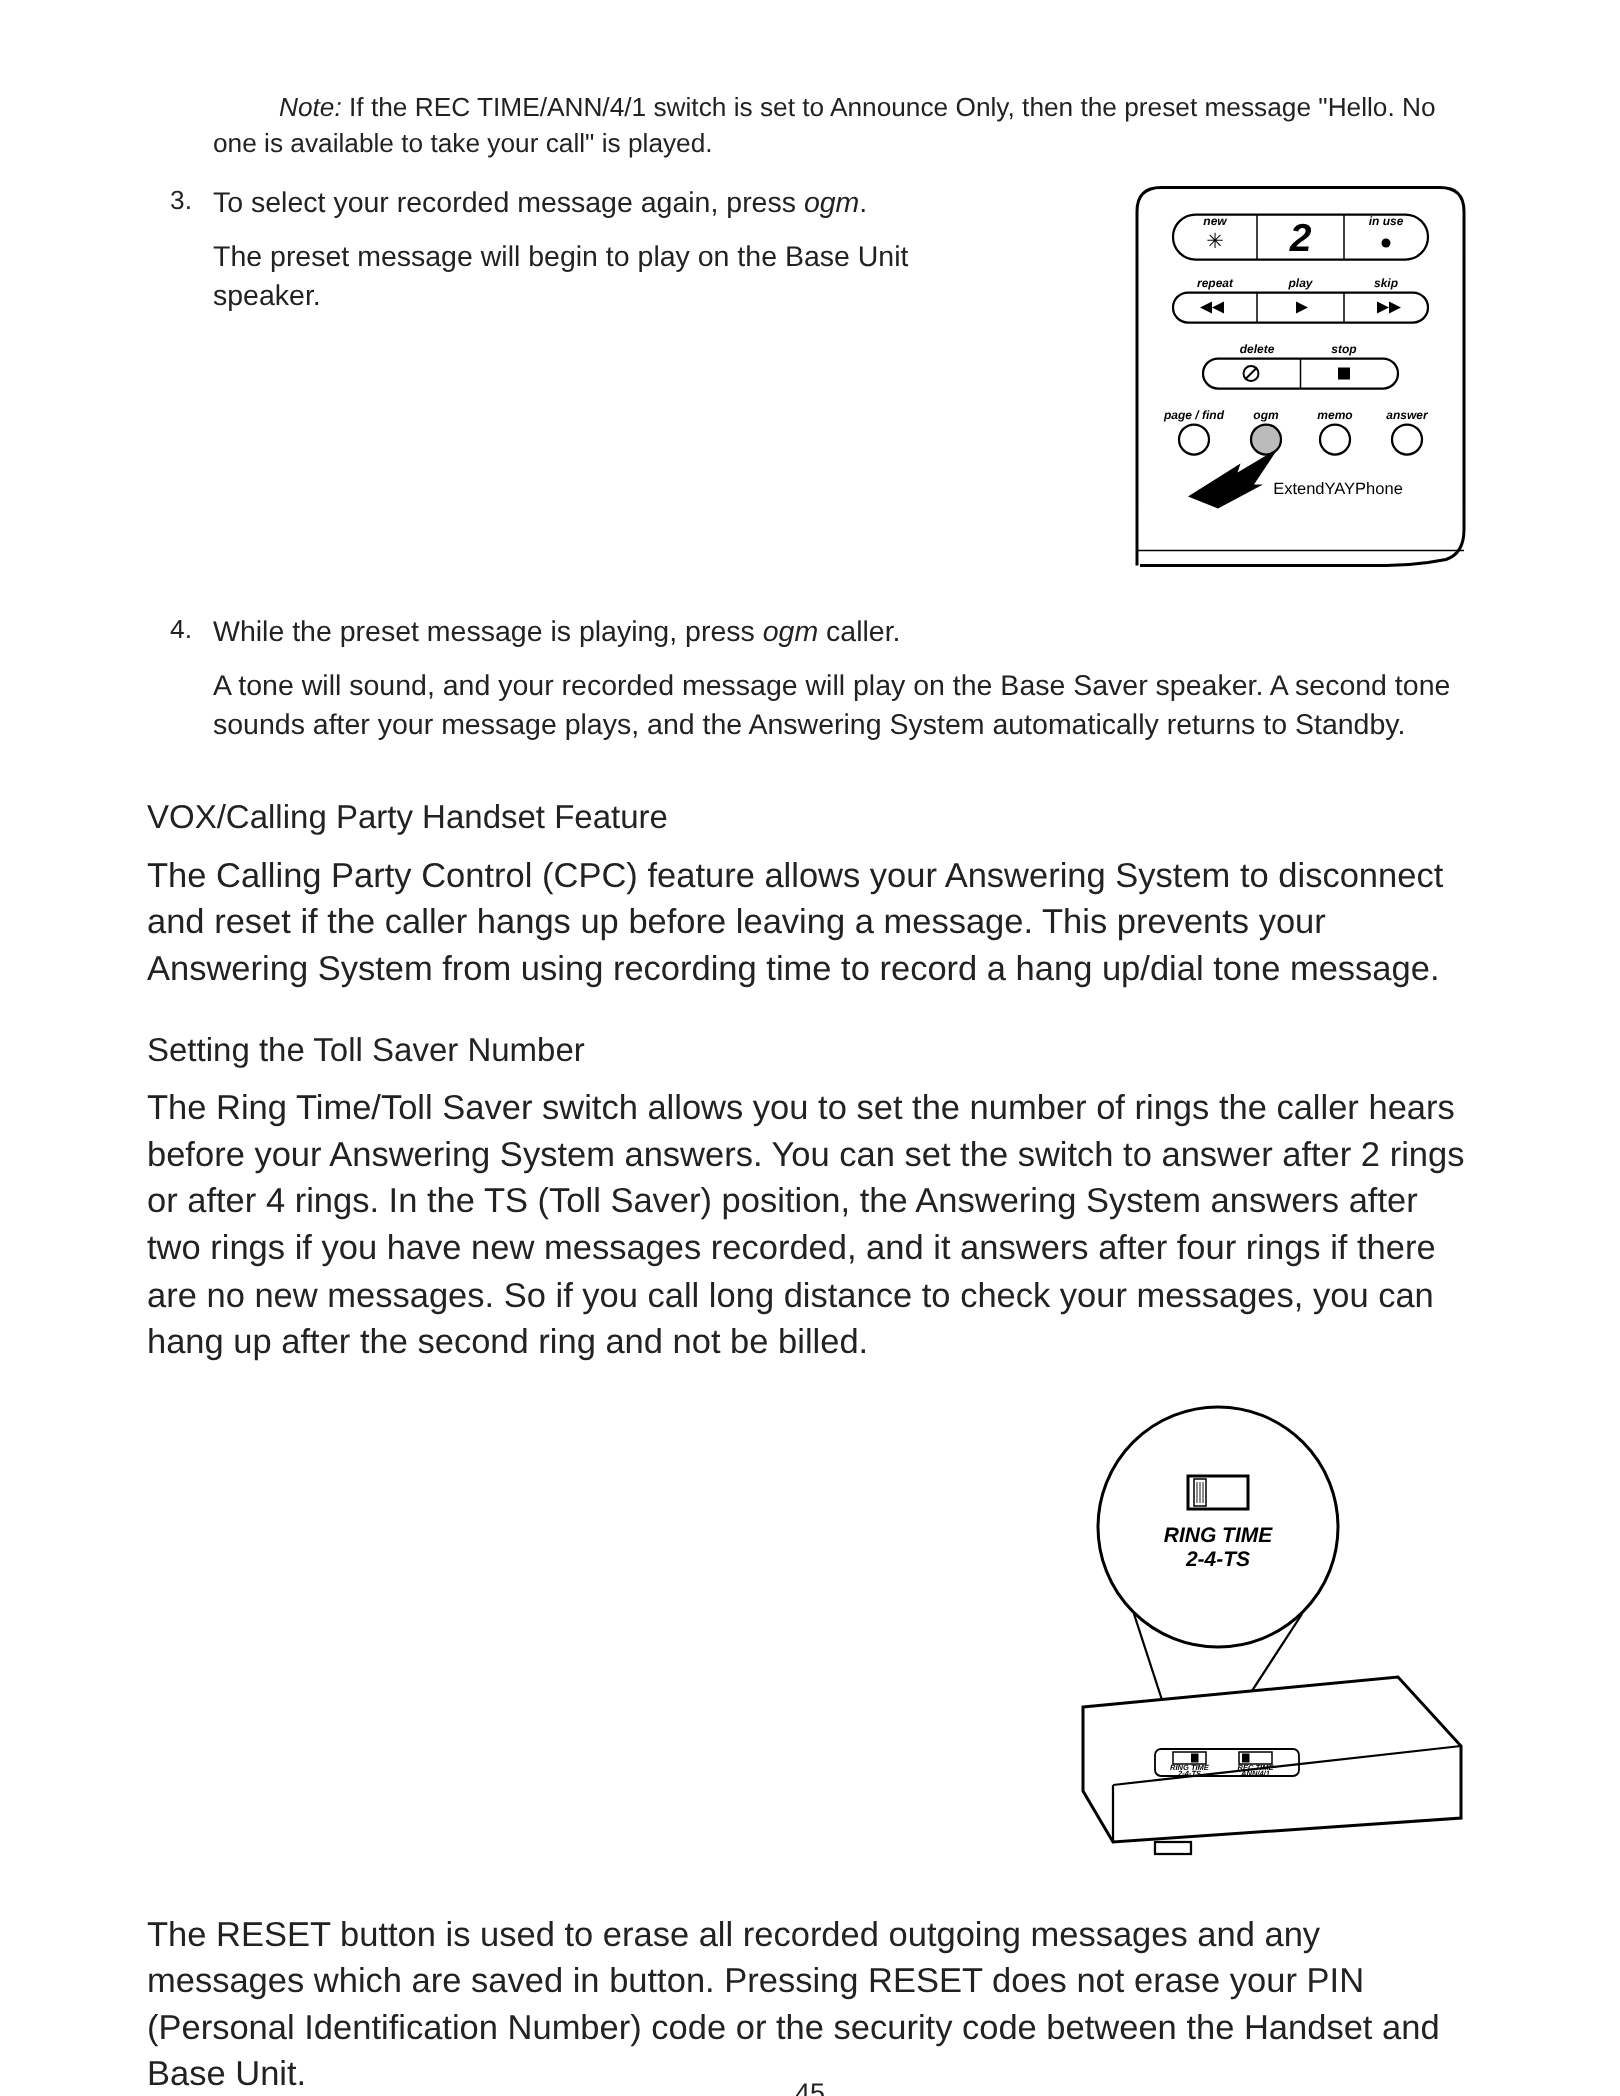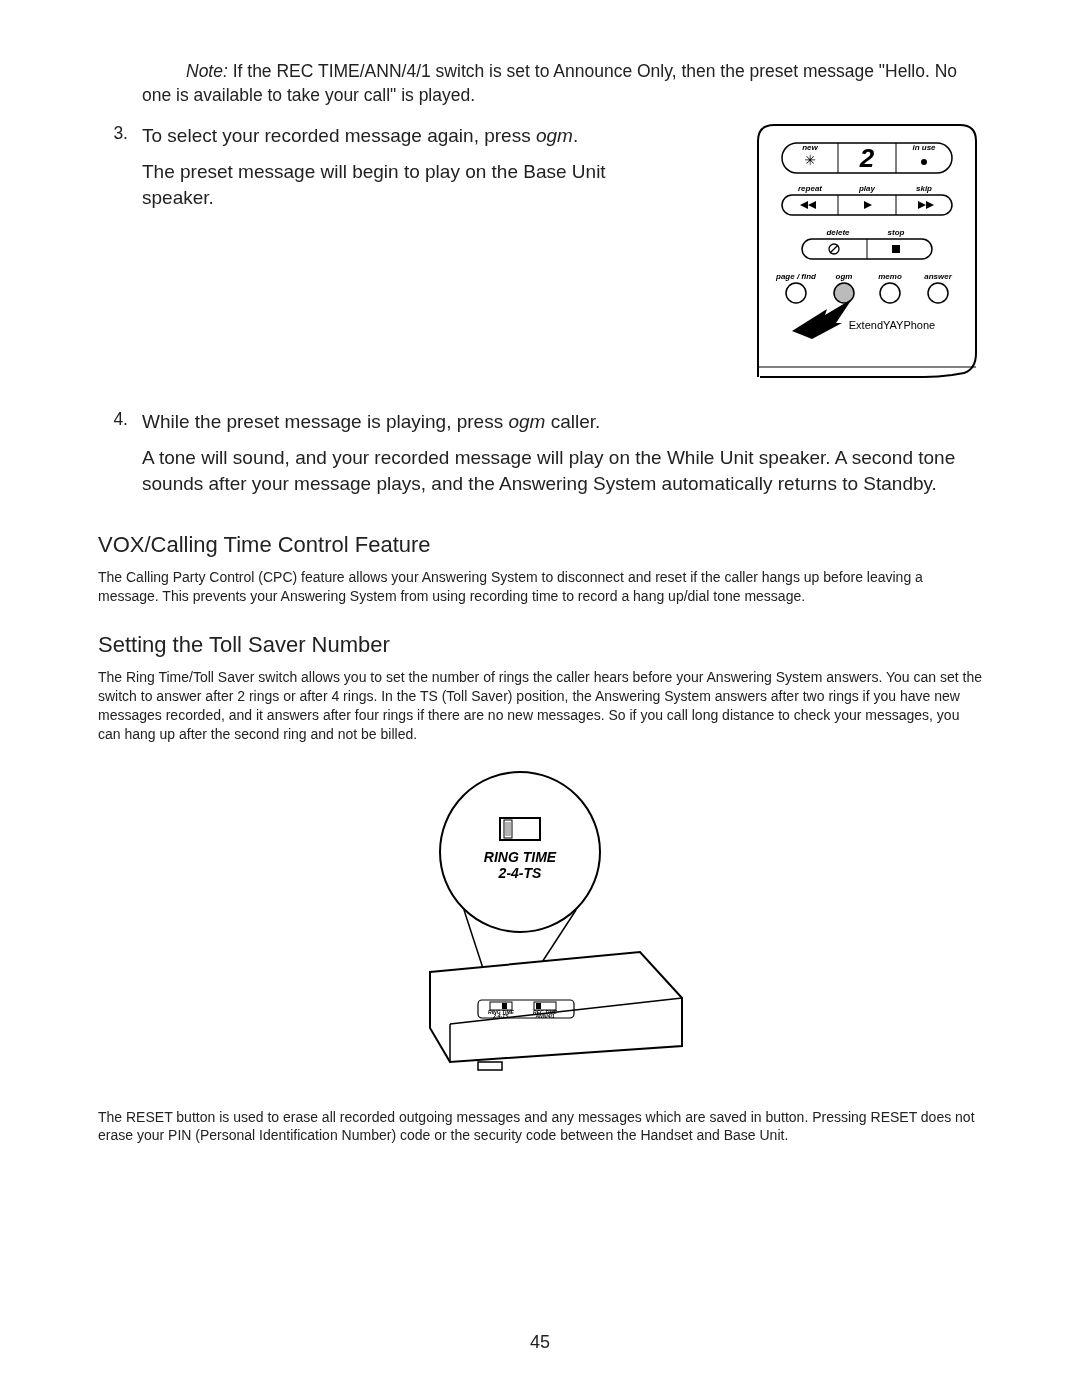--- a/index.html
+++ b/index.html
@@ -44,42 +44,42 @@
   .step-body p { margin: 0 0 10px 0; }
   .step-body .ogm { font-style: italic; }
   .step3-sub { max-width: 480px; }
   h2.section {
     font-size: 22px;
     font-weight: 400;
     margin: 26px 0 10px 0;
     color: #222;
   }
   p.body {
-    font-size: 14px;
+    font-size: 23px;
     line-height: 1.35;
     margin: 0 0 12px 0;
   }
   .page-number {
     position: absolute;
     bottom: 44px;
     left: 0; right: 0;
     text-align: center;
     font-size: 18px;
     margin-top: 40px;
   }
   .figure-right {
     float: right;
     width: 230px;
     height: 256px;
     margin: 0 0 14px 14px;
   }
   .clearfix::after { content: ""; display: block; clear: both; }
   .figure-center {
     display: flex;
-    justify-content: center;
+    justify-content: flex-end;
     margin: 18px 0 36px 0;
   }
   svg { display: block; }
   text { font-family: Arial, Helvetica, sans-serif; }
 </style>
 </head>
 <body>
 
 <div class="page">
 
@@ -154,25 +154,25 @@
       <p class="step3-sub"><span>The preset message will begin to play on the Base Unit speaker.</span></p>
     </div>
   </div>
 
   <div class="clearfix"></div>
 
   <div class="step-row" style="margin-top:16px;">
     <div class="step-num">4.</div>
     <div class="step-body">
       <p><span>While the preset message is playing, press </span><span class="ogm">ogm</span><span> caller.</span></p>
-      <p><span>A tone will sound, and your recorded message will play on the While Unit speaker. A second tone sounds after your message plays, and the Answering System automatically returns to Standby.</span></p>
+      <p><span>A tone will sound, and your recorded message will play on the Base Saver speaker. A second tone sounds after your message plays, and the Answering System automatically returns to Standby.</span></p>
     </div>
   </div>
 
-  <h2 class="section">VOX/Calling Time Control Feature</h2>
+  <h2 class="section">VOX/Calling Party Handset Feature</h2>
   <p class="body">
     <span>The Calling Party Control (</span><span class="cpc">CPC</span><span>) feature allows your Answering System to disconnect and reset if the caller hangs up before leaving a message. This prevents your Answering System from using recording time to record a hang up/dial tone message.</span>
   </p>
 
   <h2 class="section">Setting the Toll Saver Number</h2>
   <p class="body">The Ring Time/Toll Saver switch allows you to set the number of rings the caller hears before your Answering System answers. You can set the switch to answer after 2 rings or after 4 rings. In the TS (Toll Saver) position, the Answering System answers after two rings if you have new messages recorded, and it answers after four rings if there are no new messages. So if you call long distance to check your messages, you can hang up after the second ring and not be billed.</p>
 
   <div class="figure-center">
     <svg viewBox="0 0 300 310" width="300" height="310">
 

